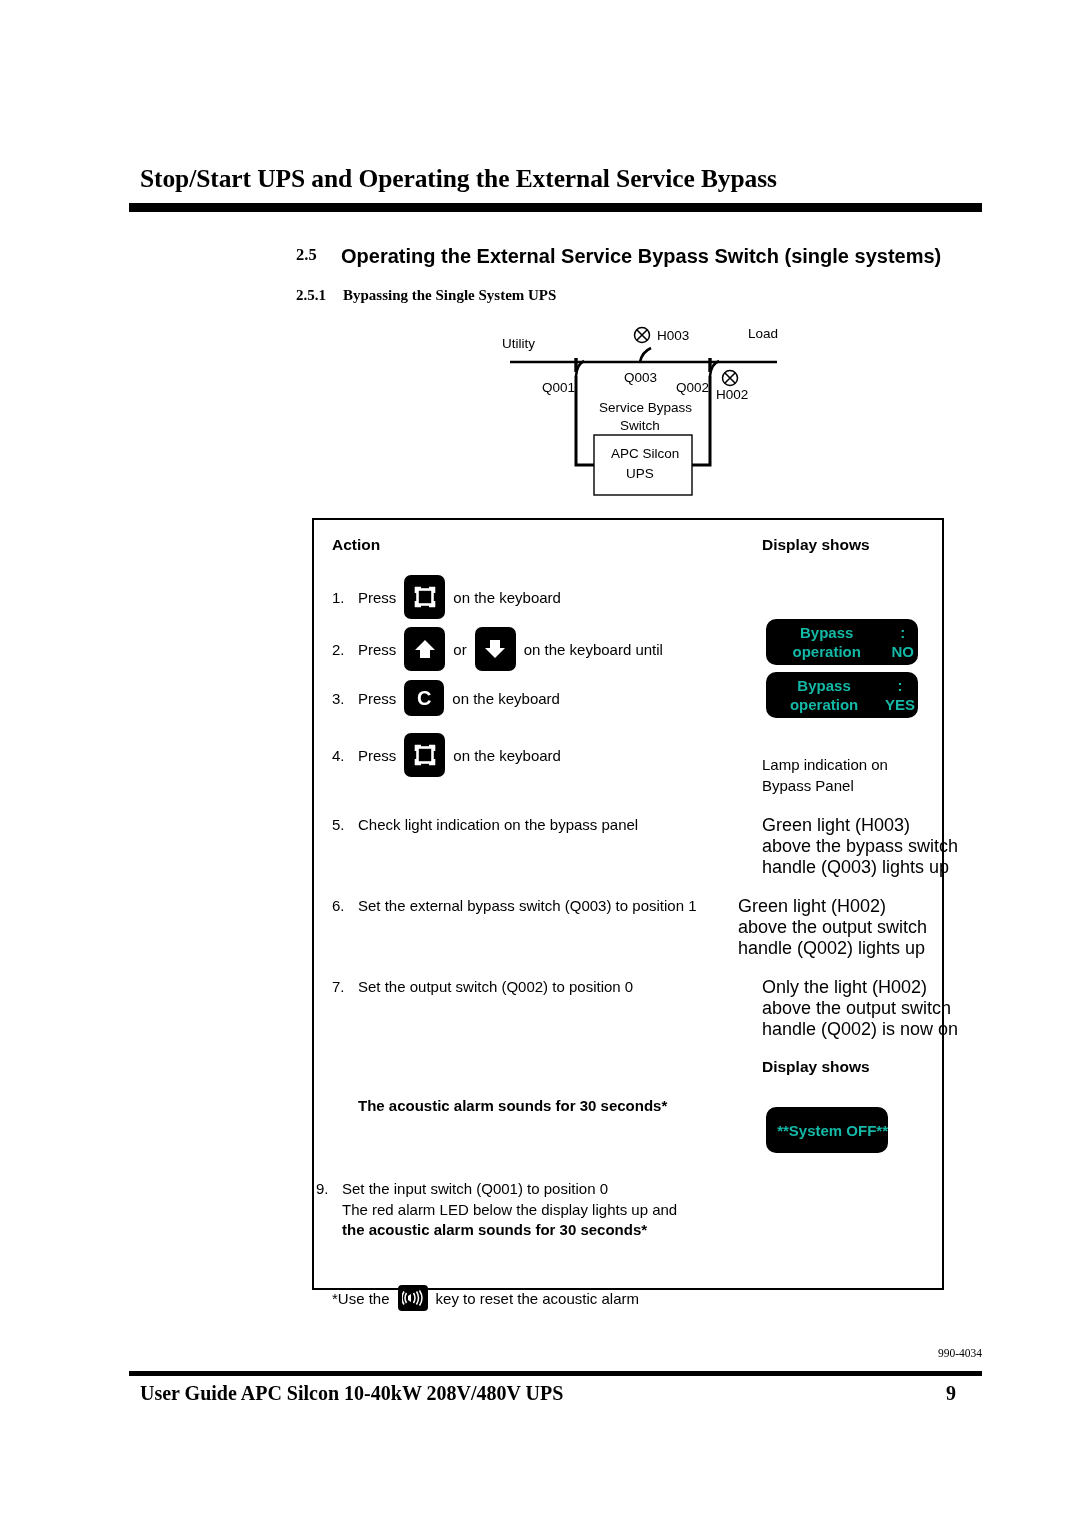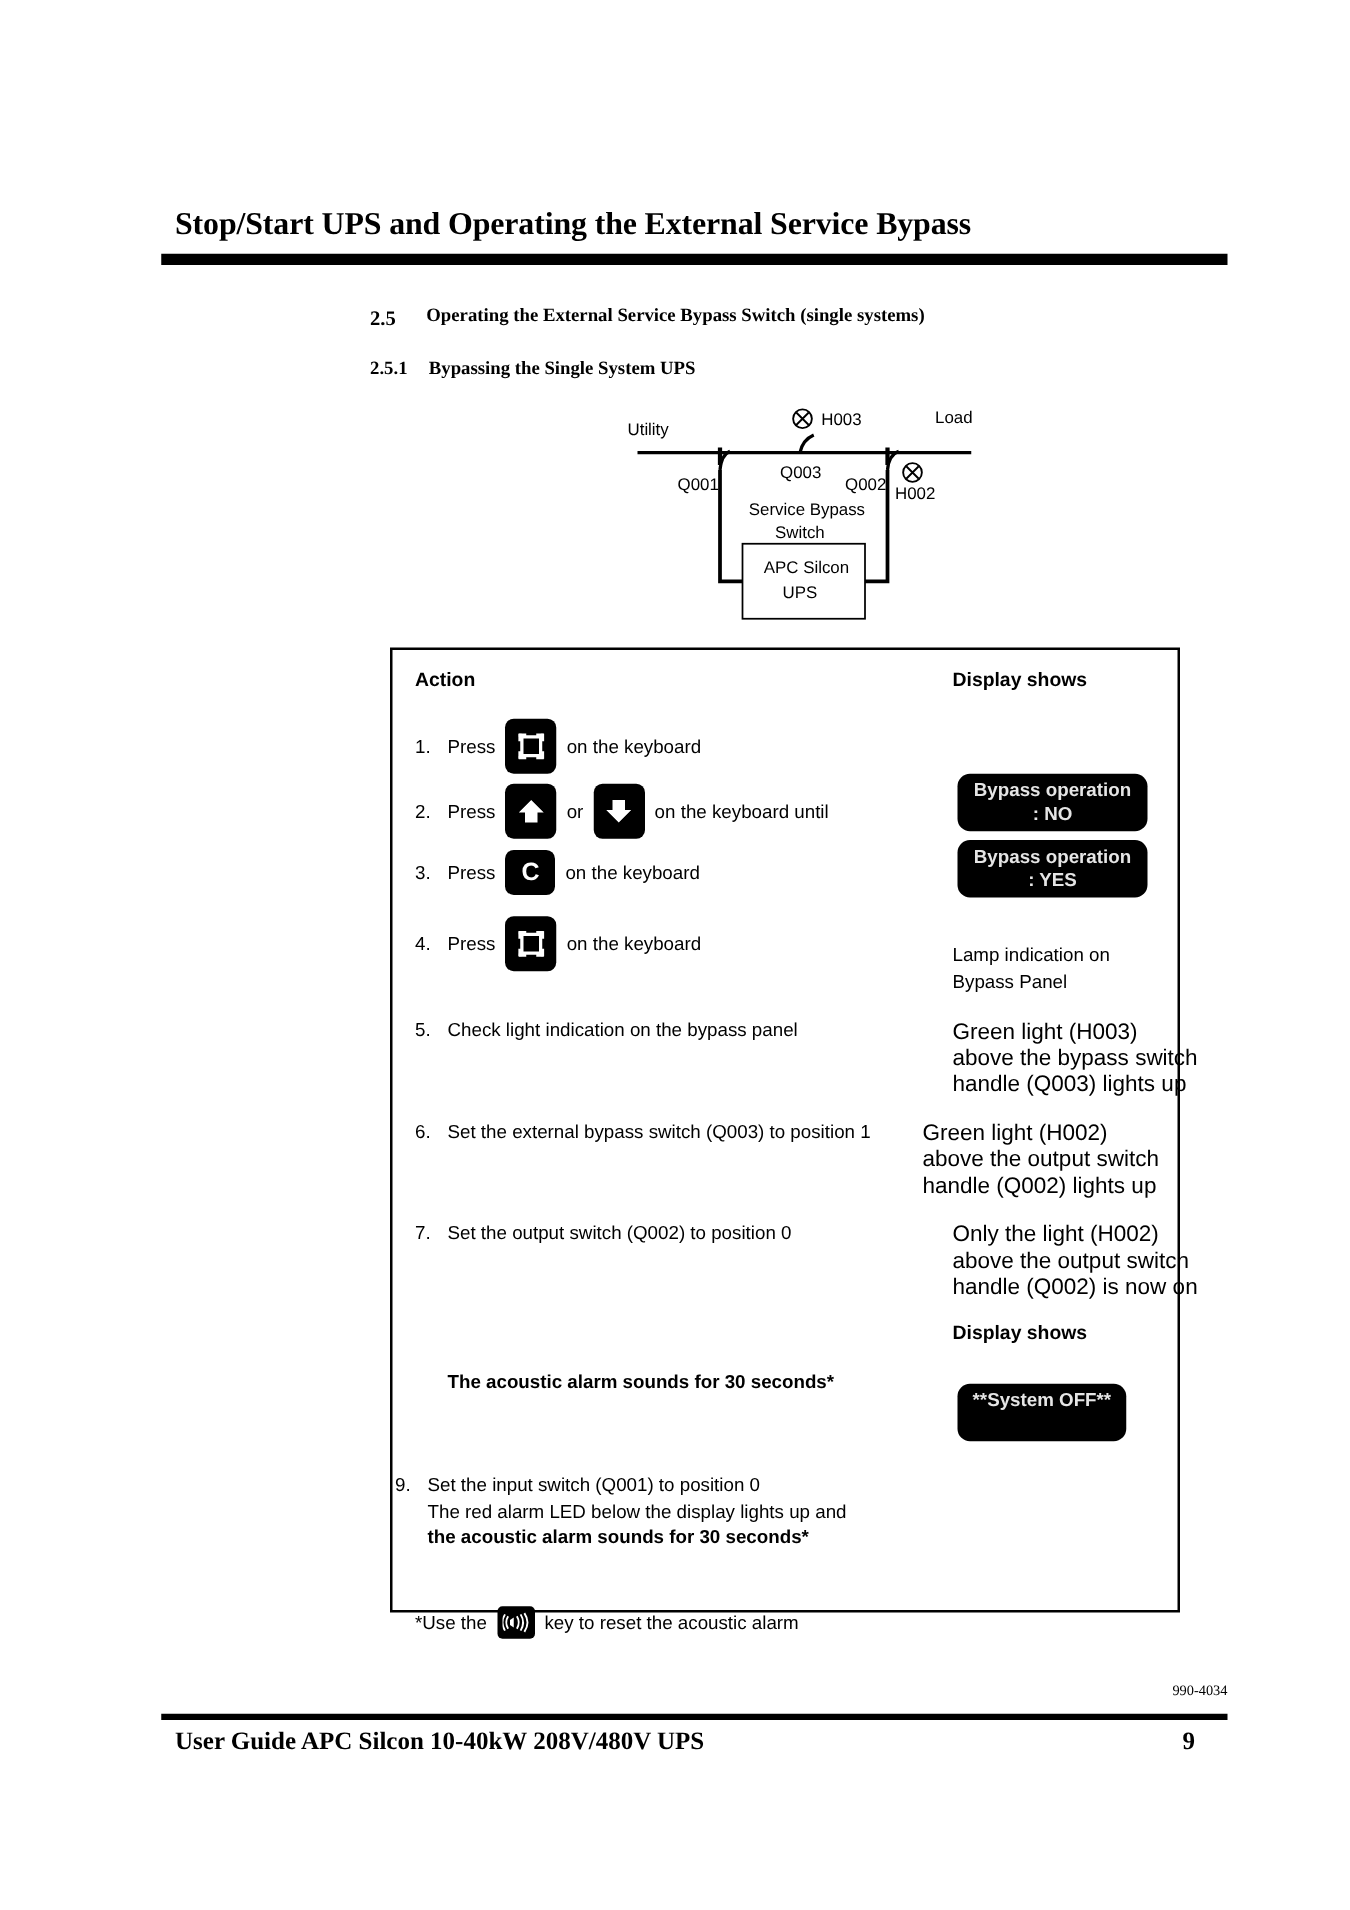--- a/index.html
+++ b/index.html
@@ -42,23 +42,23 @@
     left: 296px;
     top: 245px;
     font-family: "Liberation Serif", serif;
     font-weight: bold;
     font-size: 16.5px;
   }
   #section-title {
     position: absolute;
     left: 341px;
     top: 245px;
-    font-family: Liberation Serif, serif;
-    font-weight: bold;
-    font-size: 15px;
+    font-family: Liberation Sans, sans-serif;
+    font-weight: bold;
+    font-size: 20px;
     white-space: nowrap;
   }
   #subsection-number {
     position: absolute;
     left: 296px;
     top: 287px;
     font-family: "Liberation Serif", serif;
     font-weight: bold;
     font-size: 15px;
   }
@@ -143,30 +143,30 @@
     font-family: "Liberation Sans", sans-serif;
   }
   .key-sm { width: 30px; height: 26px; border-radius: 4px; }
   .gap-l { margin-left: 8px; }
   .gap-r { margin-right: 8px; }
 
   
   .display-box {
     position: absolute;
     background: #000;
-    color: #e5e5e5;
+    color: #14b8a6;
     border-radius: 10px;
     font-weight: bold;
     font-size: 15px;
     line-height: 19px;
     text-align: center;
     display: flex;
-    flex-direction: column;
+    flex-direction: row;
     align-items: center;
-    justify-content: flex-start;
+    justify-content: flex-end;
     padding: 4px 0;
     box-sizing: border-box;
   }
 
   .lamp-head {
     position: absolute;
     font-size: 15px;
     font-weight: normal;
     line-height: 21px;
   }
@@ -390,21 +390,21 @@
   </div>
 
   <div class="result" style="left:448px;top:457px;">
     <div>Only the light (H002)</div>
     <div>above the output switch</div>
     <div>handle (Q002) is now on</div>
   </div>
 
   <div class="col-head" style="position:absolute;left:448px;top:538px;">Display shows</div>
 
-  <div class="display-box" style="left:452px;top:587px;width:135px;height:46px;">
+  <div class="display-box" style="left:452px;top:587px;width:122px;height:46px;">
     <span>**System OFF**</span>
   </div>
 
 </div>
 
 <div id="doc-code">990-4034</div>
 <div id="footer-rule"></div>
 <div id="footer-text">User Guide APC Silcon 10-40kW 208V/480V UPS</div>
 <div id="footer-page">9</div>
 

